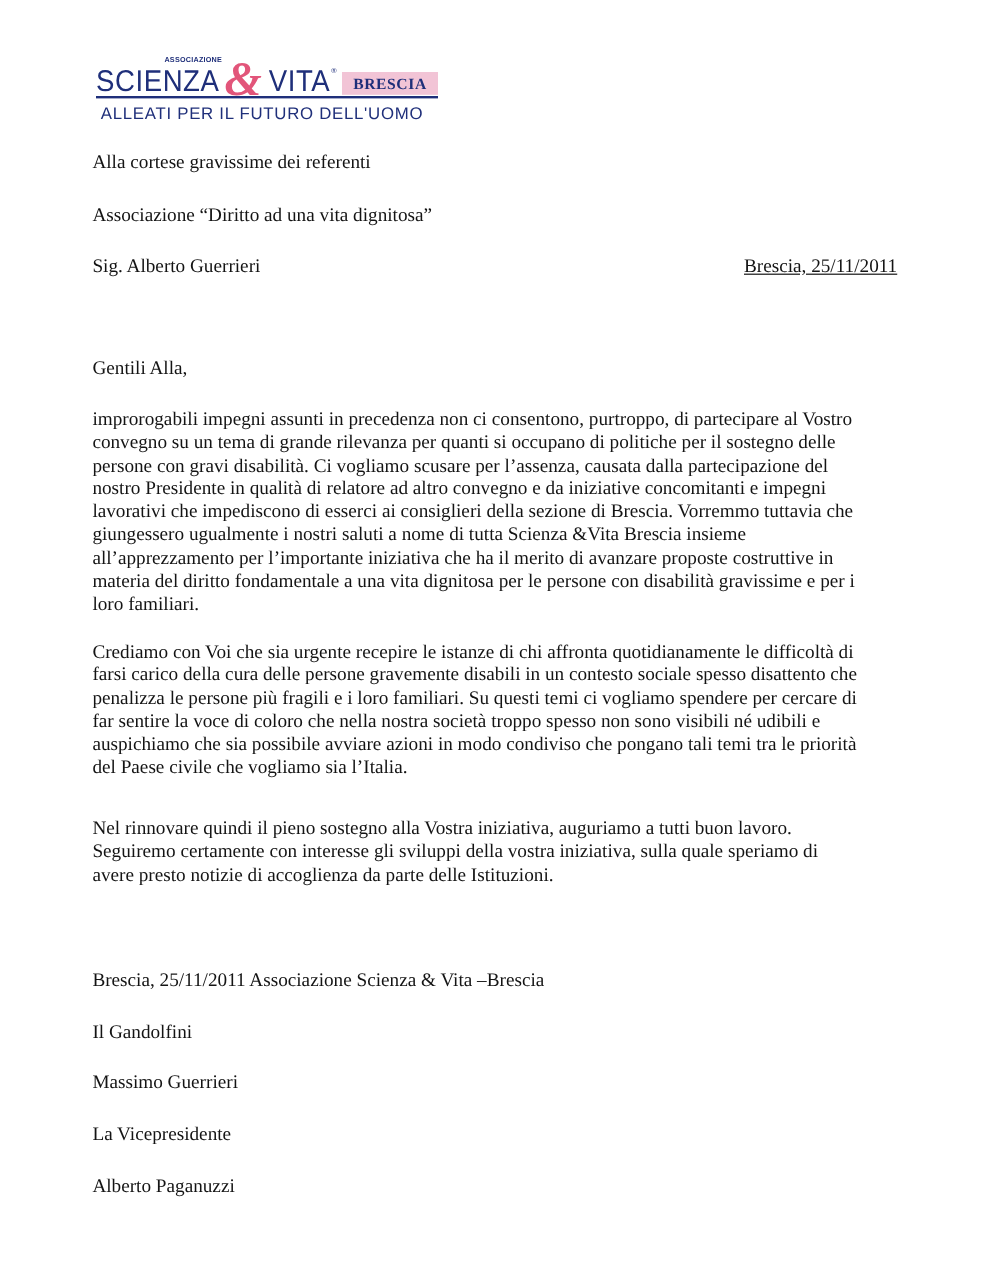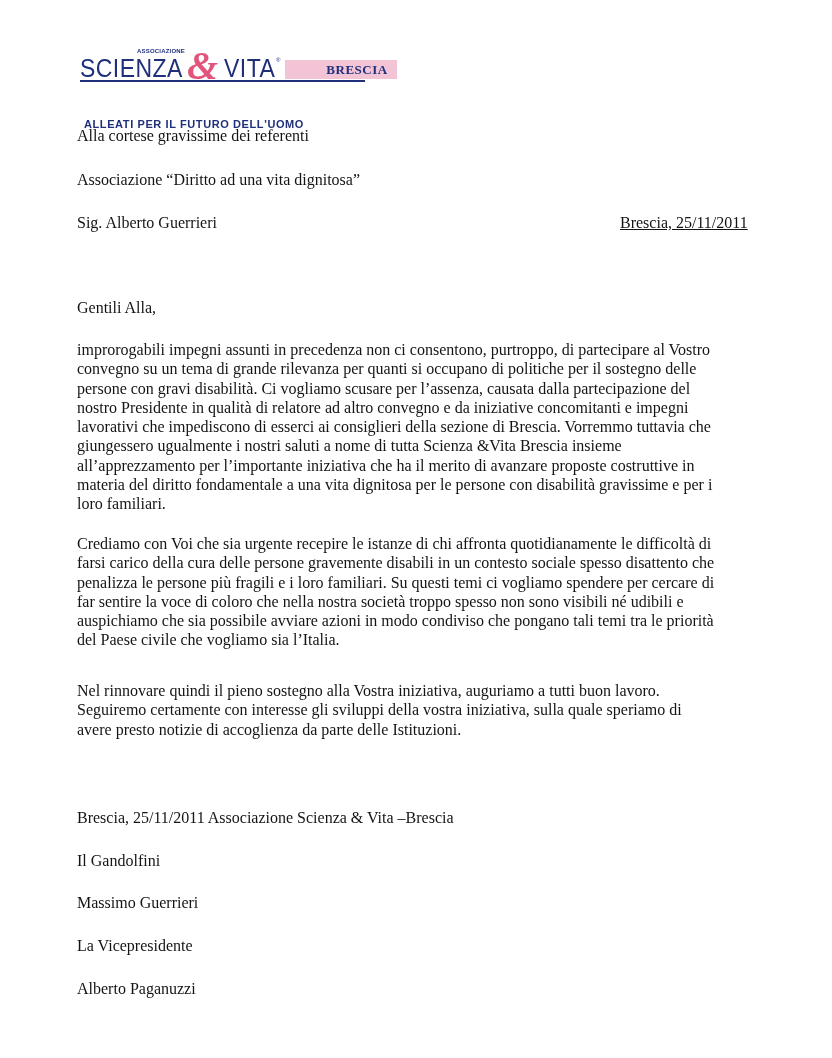--- a/index.html
+++ b/index.html
@@ -10,24 +10,24 @@
                    font-size: 6px; font-weight: bold; color: #1f2f7a; letter-spacing: 0.2px; }
     .logo .scienza { position: absolute; left: 0; top: 8px; font-family: "Liberation Sans", sans-serif;
                      font-size: 25px; color: #1f2f7a; letter-spacing: 0.5px; transform: scaleX(0.92); transform-origin: left; }
     .logo .amp { position: absolute; left: 107px; top: 0px; font-family: "Liberation Serif", serif;
                  font-size: 40px; font-weight: bold; font-style: italic; color: #e2557a; line-height: 40px; }
     .logo .vita { position: absolute; left: 144px; top: 8px; font-family: "Liberation Sans", sans-serif;
                   font-size: 25px; color: #1f2f7a; letter-spacing: 0.5px; transform: scaleX(0.92); transform-origin: left; }
     .logo .reg { position: absolute; left: 196px; top: 11px; font-size: 6px; color: #1f2f7a; font-family: "Liberation Sans", sans-serif; }
     .logo .brescia-badge { position: absolute; left: 205px; top: 14px; width: 80px; height: 19px;
                            background: #f2c4d6; font-family: "Liberation Serif", serif; font-weight: bold;
-                           font-size: 13px; color: #1f2f7a; line-height: 19px; text-align: center; letter-spacing: 0.5px; padding-left: 32px; }
+                           font-size: 13px; color: #1f2f7a; line-height: 19px; text-align: center; letter-spacing: 0.5px; }
     .logo .rule { position: absolute; left: 0; top: 34px; width: 285px; height: 2px; background: #1f2f7a; }
     .logo .tagline { position: absolute; left: 4px; top: 40px; font-family: "Liberation Sans", sans-serif;
-                     font-size: 11px; font-weight: bold; color: #1f2f7a; letter-spacing: 0.6px; margin-top: 32px; }
+                     font-size: 14px; font-weight: normal; color: #1f2f7a; letter-spacing: 0.6px; }
     .line { position: absolute; left: 77px; font-size: 16px; line-height: 20px; white-space: nowrap; }
     .date-right { position: absolute; left: 620px; font-size: 16px; line-height: 20px; white-space: nowrap; text-decoration: underline; }
     .para { position: absolute; left: 77px; width: 760px; font-size: 16px; line-height: 19.3px; }
     .para div { white-space: nowrap; }
   </style>
 </head>
 <body>
 
 <div class="logo">
   <span class="assoc">ASSOCIAZIONE</span>

